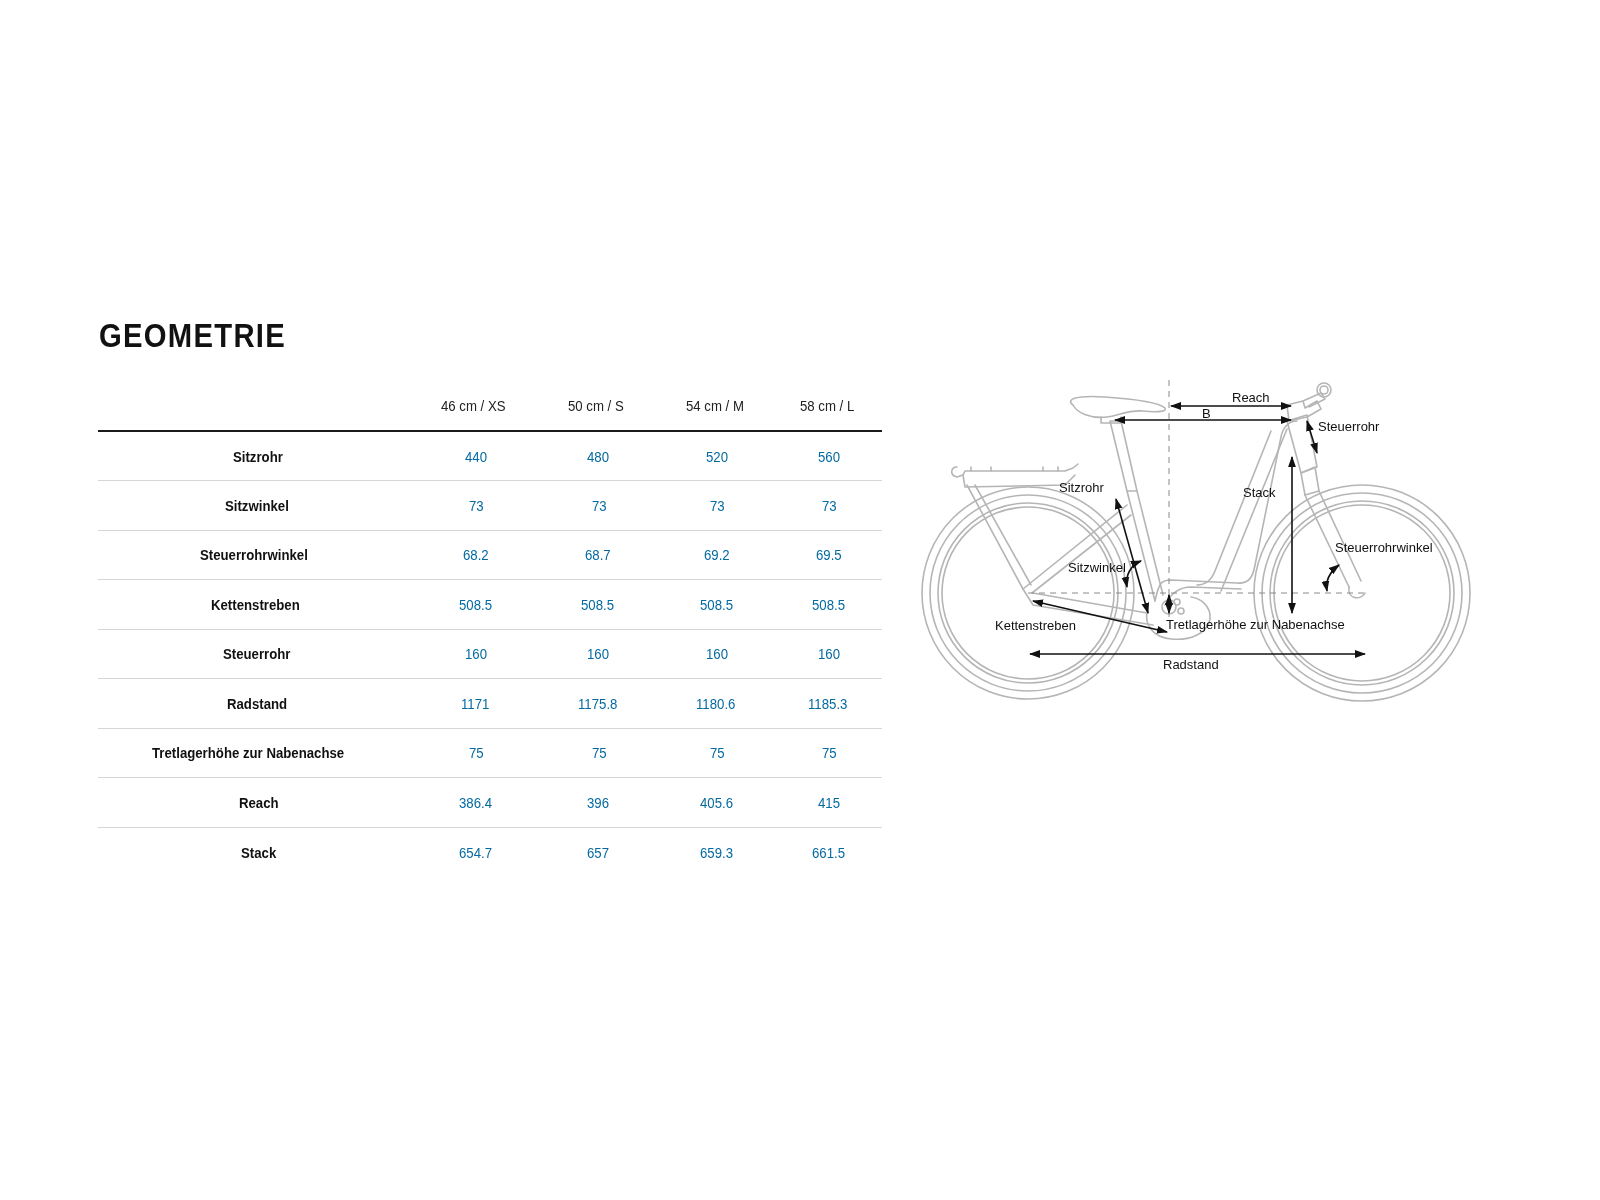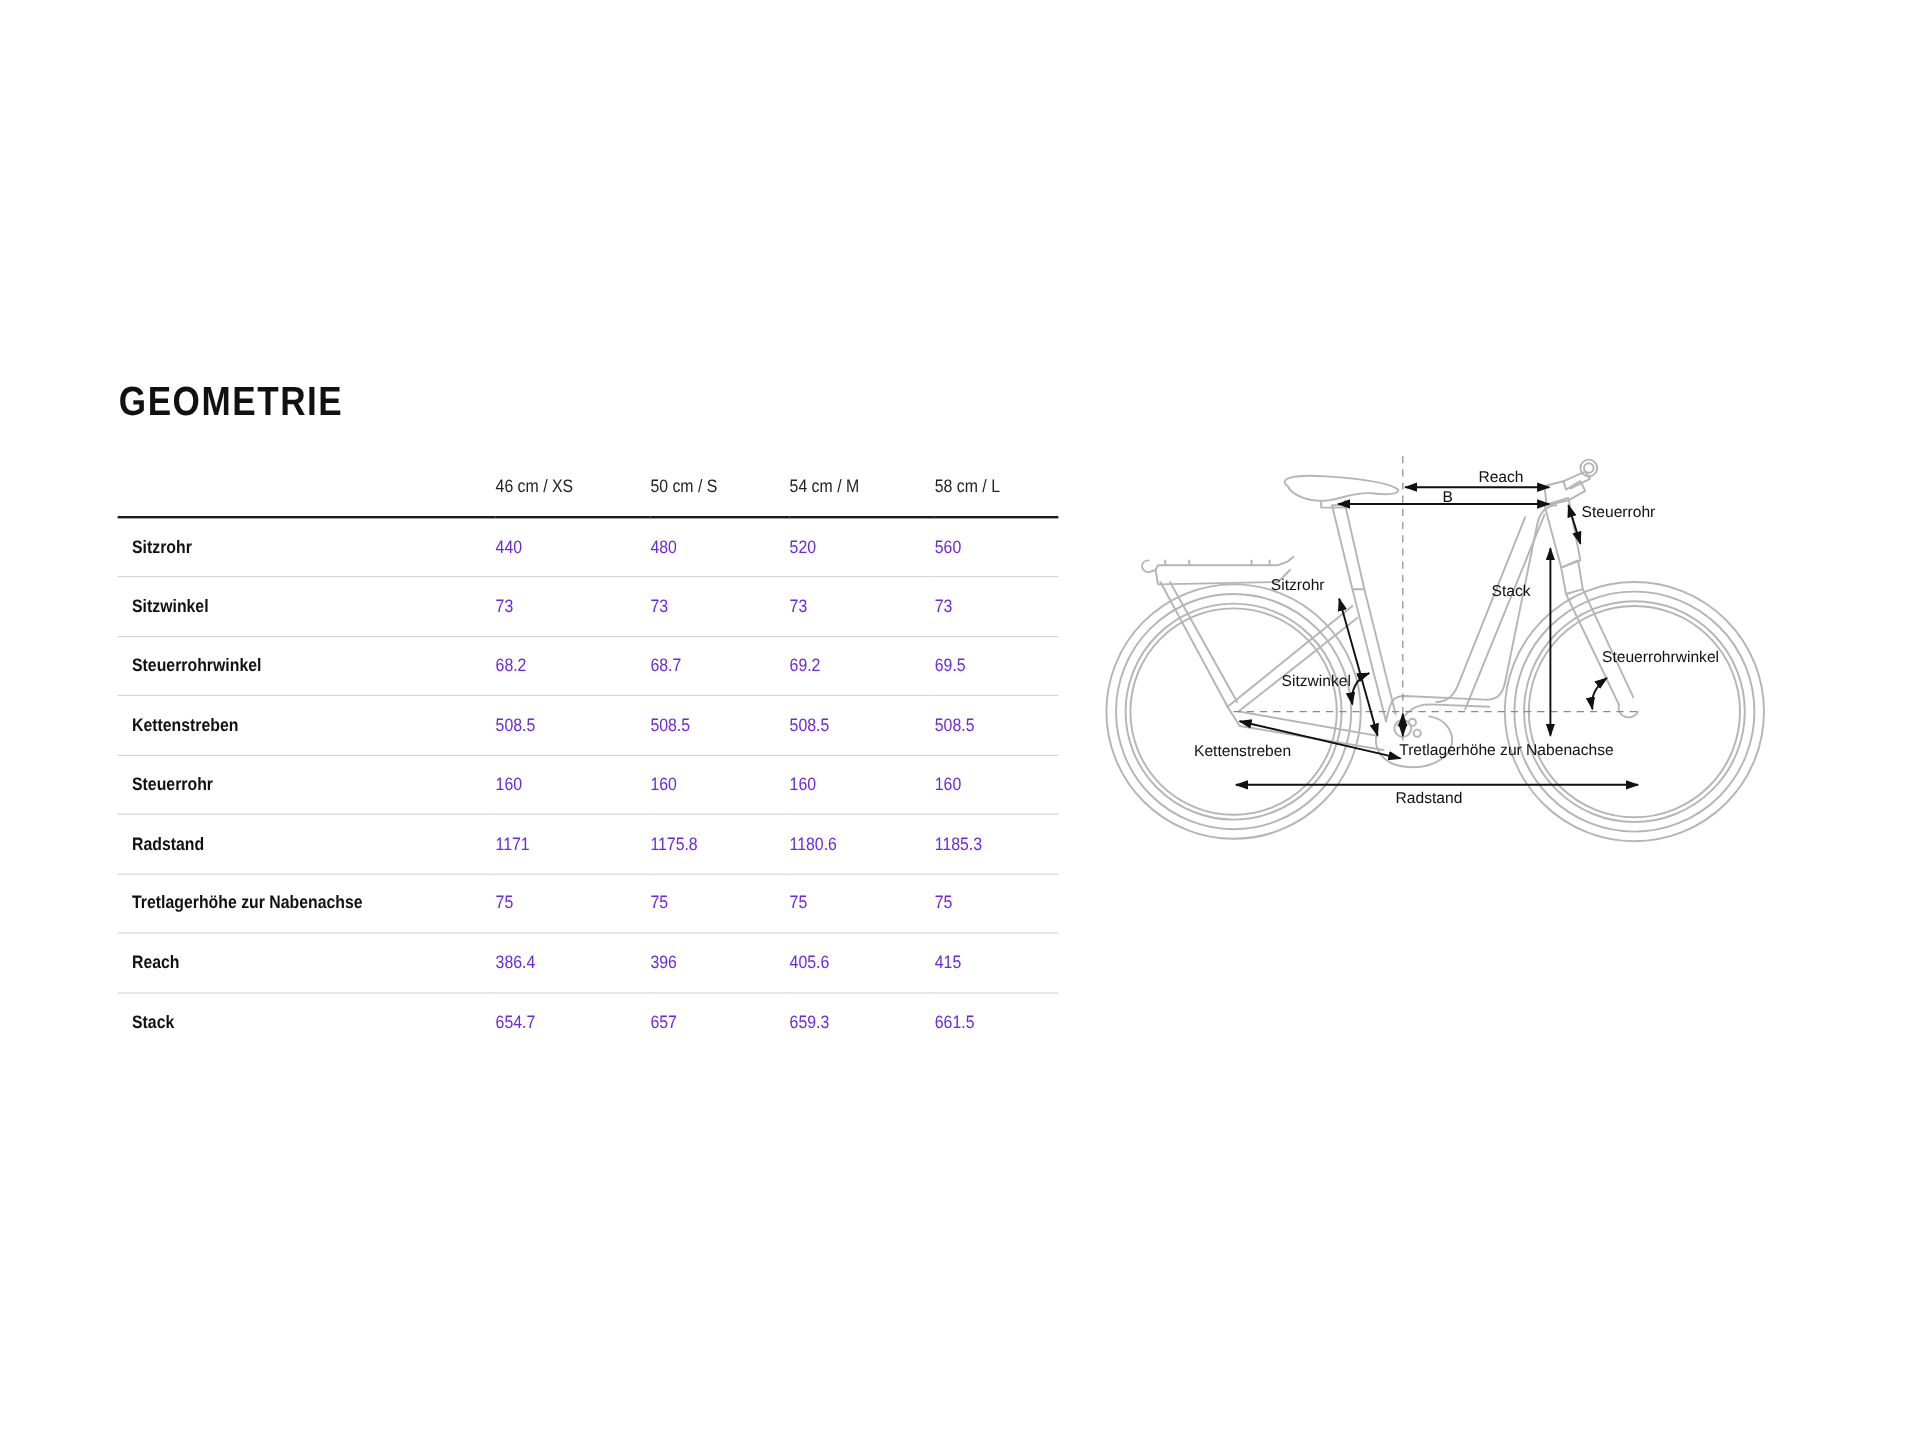--- a/index.html
+++ b/index.html
@@ -30,21 +30,21 @@
     .geo-table {
       position: absolute;
       left: 98px;
       top: 380px;
       width: 784px;
       border-collapse: collapse;
       font-size: 15px;
     }
     .geo-table th, .geo-table td {
       padding: 0;
-      text-align: left;
+      text-align: center;
       white-space: nowrap;
     }
     .geo-table thead tr {
       height: 51px;
       border-bottom: 2px solid #1a1a1a;
     }
     .geo-table thead th {
       font-weight: normal;
       vertical-align: middle;
       padding-top: 0px;
@@ -57,21 +57,21 @@
     .geo-table tbody tr:last-child {
       border-bottom: none;
     }
     .geo-table td.label {
       font-weight: bold;
       padding-left: 12px;
       width: 303px;
       color: #111;
     }
     .geo-table td.val {
-      color: #6d28d9;
+      color: #0369a1;
     }
     .condensed {
       display: inline-block;
       transform: scaleX(0.88);
       transform-origin: left center;
     }
     .col-xs { width: 129px; }
     .col-s { width: 116px; text-decoration: underline; }
     .col-m { width: 121px; }
     .col-l { width: auto; }

